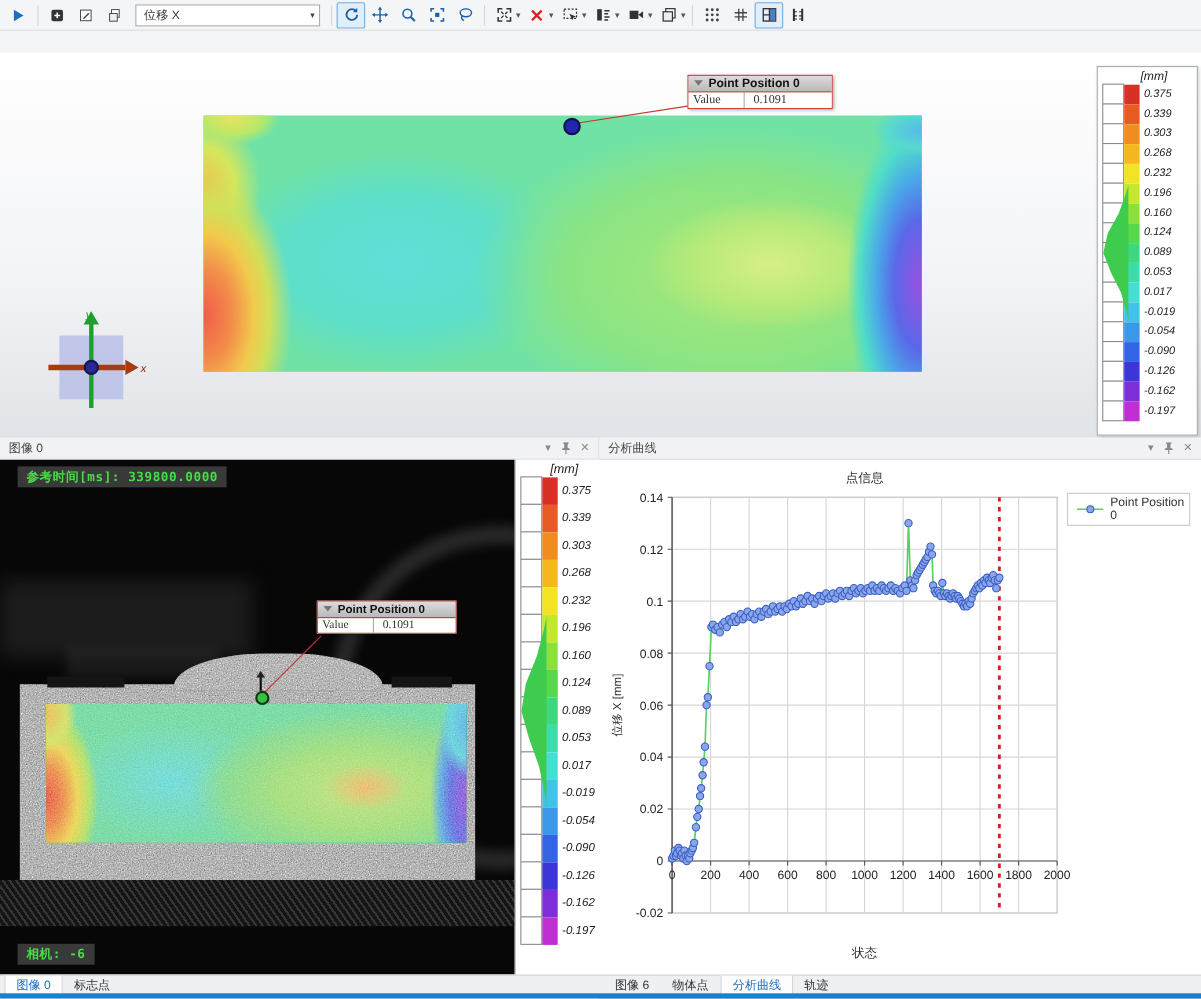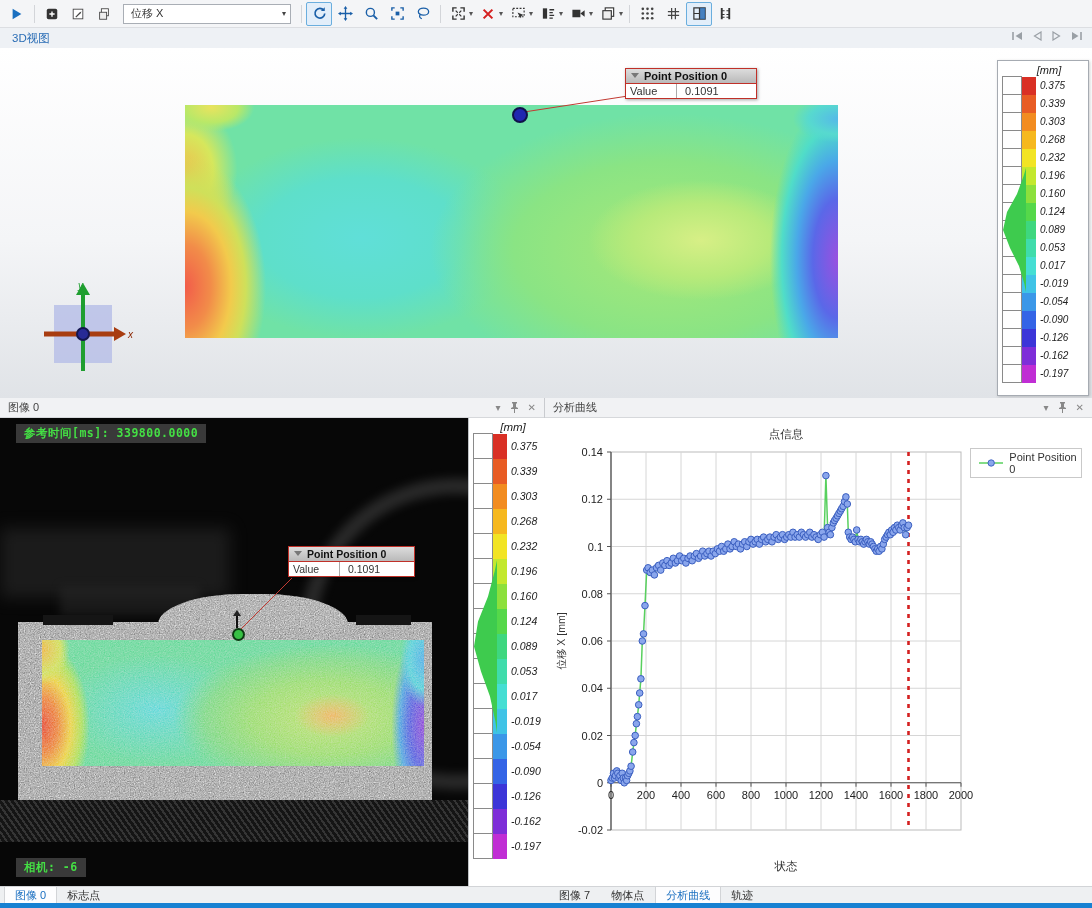--- a/index.html
+++ b/index.html
@@ -34,21 +34,21 @@
       radial-gradient(280px 160px at 74% 62%, #a9e878 0%, #8ae484 55%, rgba(0,0,0,0) 85%),
       radial-gradient(210px 125px at 27% 57%, #60dfd8 0%, #5edfca 48%, rgba(0,0,0,0) 80%),
       linear-gradient(#70e2a6,#70e2a6);}
   .overlay3d{position:absolute;left:0;top:0;width:1092px;height:350px;pointer-events:none;}
   
   .tooltip{position:absolute;border:1px solid #c03028;background:#fff;box-shadow:1px 1px 3px rgba(0,0,0,.35);z-index:5;}
   .tooltip .hd{background:linear-gradient(#dcdcdc,#b9b9b9);border-bottom:1px solid #c03028;
                font-weight:bold;color:#111;padding:1px 8px 1px 18px;position:relative;white-space:nowrap;}
   .tooltip .hd .tri{position:absolute;left:5px;top:4px;width:0;height:0;border-left:4px solid transparent;
                     border-right:4px solid transparent;border-top:5px solid #777;}
-  .tooltip .row{display:flex;background:#fff;}
+  .tooltip .row{display:flex;background:#fff;font-family:Liberation Serif, serif;}
   .tooltip .row .lbl{min-width:42px;padding:1px 4px;border-right:1px solid #aaa;}
   .tooltip .row .val{padding:1px 8px;min-width:58px;}
   
   .legend{background:#fff;border:1px solid #a6abb2;box-shadow:1px 1px 3px rgba(0,0,0,.18);box-sizing:border-box;}
   .legend .lg-title{text-align:center;font-style:italic;padding:3px 0 1px 12px;color:#222;}
   .lg-wrap{position:relative;margin-left:4px;}
   .lg-row{display:flex;align-items:stretch;}
   .lg-hist{width:20px;border:1px solid #8a8a8a;margin-top:-1px;background:#fff;box-sizing:border-box;}
   .lg-col{width:14px;}
   .lg-lab{font-style:italic;padding-left:4px;color:#222;white-space:nowrap;}
@@ -246,39 +246,20 @@
         </svg>
     </div>
     <div class="tbi">
       <svg width="15" height="15" viewBox="0 0 16 16">
           <path d="M4 2v12M12 2v12" stroke="#333" stroke-width="2"></path>
           <path d="M4 5h3M12 5h-3M4 9h3M12 9h-3M4 12h3M12 12h-3" stroke="#333" stroke-width="1.1"></path>
         </svg>
     </div>
   </div>
 
-  <div class="viewtabrow">
-    <span class="viewtab">3D视图</span>
-    <div class="medianav">
-      <svg width="11" height="10" viewBox="0 0 11 10">
-          <path d="M1 1v8" stroke="#9aa0a6" stroke-width="1.6"></path>
-          <path d="M10 1L3.5 5 10 9z" fill="#9aa0a6"></path>
-        </svg>
-      <svg width="9" height="10" viewBox="0 0 9 10">
-          <path d="M8 1L1.5 5 8 9z" fill="none" stroke="#9aa0a6" stroke-width="1.2"></path>
-        </svg>
-      <svg width="9" height="10" viewBox="0 0 9 10">
-          <path d="M1 1l6.5 4L1 9z" fill="none" stroke="#9aa0a6" stroke-width="1.2"></path>
-        </svg>
-      <svg width="11" height="10" viewBox="0 0 11 10">
-          <path d="M10 1v8" stroke="#9aa0a6" stroke-width="1.6"></path>
-          <path d="M1 1l6.5 4L1 9z" fill="#9aa0a6"></path>
-        </svg>
-    </div>
-  </div>
 
   <div class="view3d">
     <div class="contour3d"></div>
 
     <svg class="overlay3d" width="1092" height="350" style="width:1092px;height:350px;">
       <g transform="translate(38,235)">
         <rect x="16" y="22" width="58" height="58" fill="#b9c0e8" opacity=".85"></rect>
         <line x1="6" y1="51" x2="76" y2="51" stroke="#a83c10" stroke-width="5"></line>
         <path d="M76 44v14l12-7z" fill="#a83c10"></path>
         <line x1="45" y1="88" x2="45" y2="10" stroke="#1f9e30" stroke-width="4"></line>
@@ -818,20 +799,20 @@
       </div>
     </div>
   </div>
 
   <div class="tabstrip">
     <div class="tabgroup" id="tabs-left" style="left:4px;">
         <span class="tab active">图像 0</span>
         <span class="tab">标志点</span>
       </div>
     <div class="tabgroup" id="tabs-right" style="left:549px;">
-        <span class="tab">图像 7</span>
+        <span class="tab">图像 6</span>
         <span class="tab">物体点</span>
         <span class="tab active">分析曲线</span>
         <span class="tab">轨迹</span>
       </div>
   </div>
   <div class="bottombar"></div>
 </div>
 
 </body></html>

